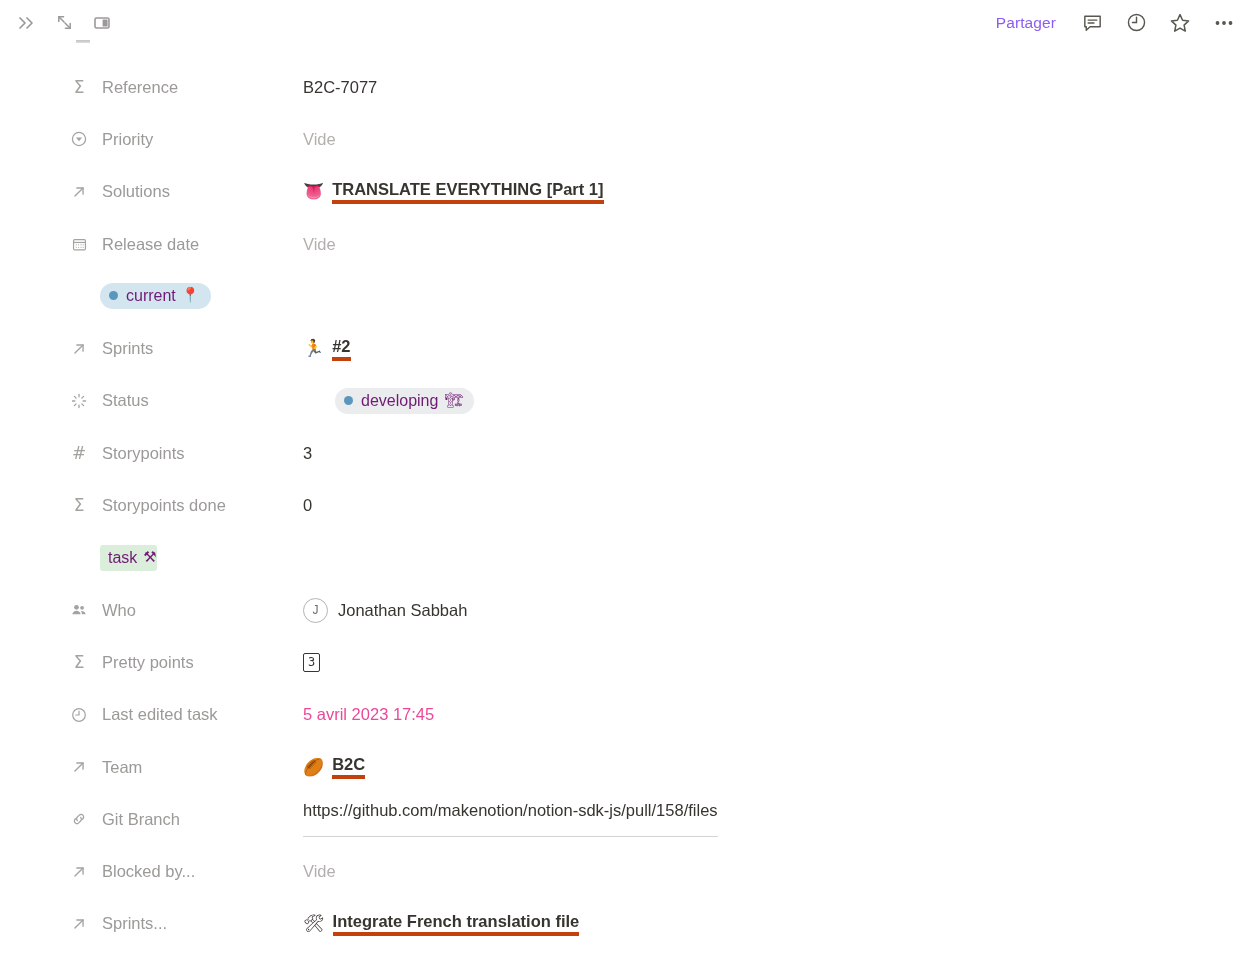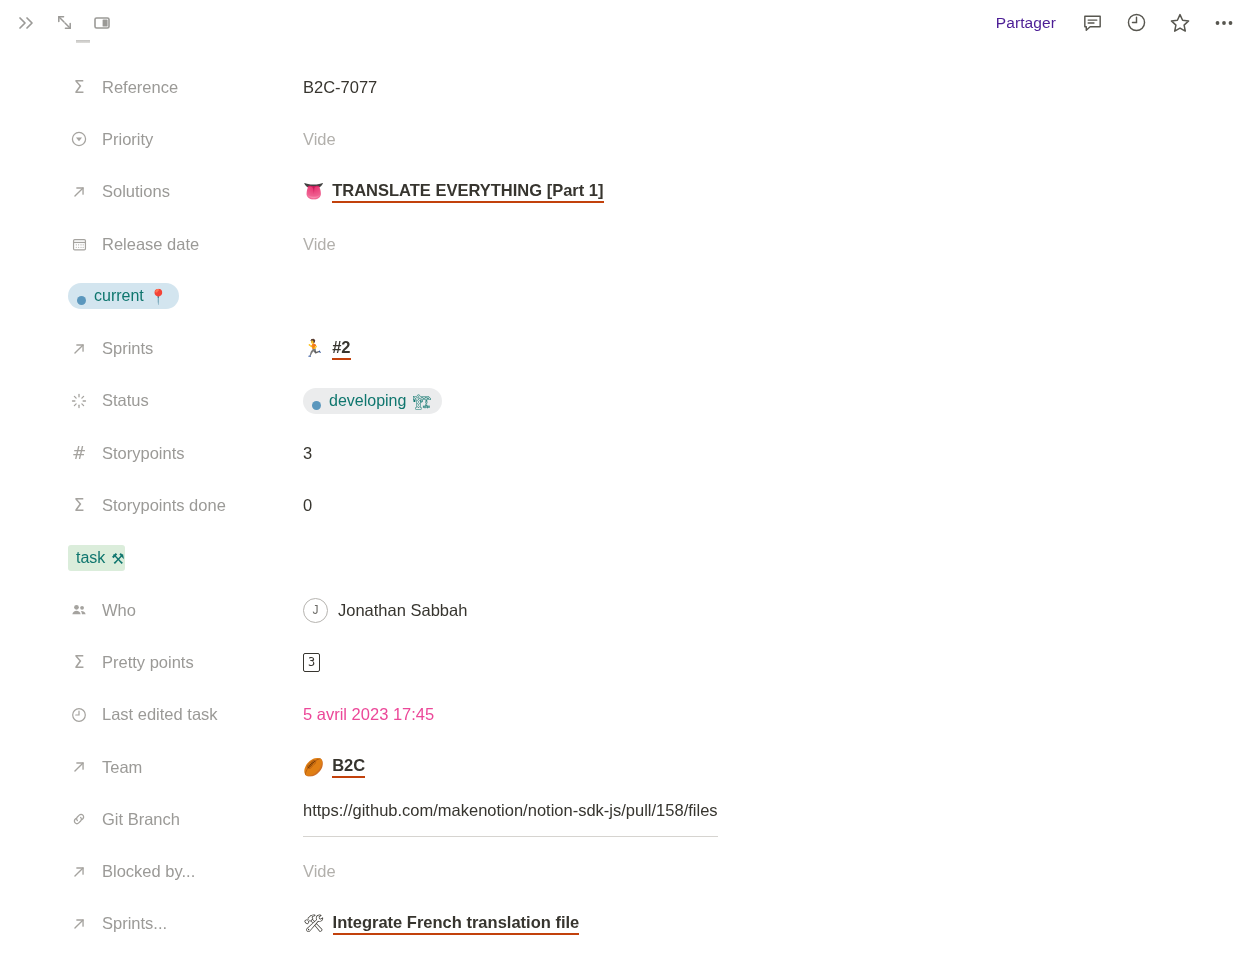--- a/index.html
+++ b/index.html
@@ -42,21 +42,21 @@
     height: 24px;
     display: flex;
     align-items: center;
     justify-content: center;
     color: #9b9a97;
     cursor: pointer;
   }
   .tb-icon svg { display: block; }
   .share-label {
     font-size: 15.5px;
-    color: #4c1d95;
+    color: #8b5cf6;
     cursor: pointer;
     padding: 2px 4px;
     letter-spacing: .1px;
   }
   .tb-icon-dark { color: #57564f; }
 
   
   .sliver {
     position: absolute;
     left: 76px;
@@ -125,46 +125,47 @@
     max-width: 100%;
   }
   .page-emoji {
     font-size: 17px;
     margin-right: 8px;
     line-height: 1;
     font-family: "DejaVu Sans", sans-serif;
   }
   .page-title {
     font-weight: bold;
-    border-bottom: 2px solid #c2410c;
+    border-bottom: 4px solid #c2410c;
     padding-bottom: 1px;
     color: #37352f;
     white-space: nowrap;
   }
 
   
   .url-link {
     color: #37352f;
     border-bottom: 1px solid #d6d4d0;
     padding-bottom: 16px;
     cursor: pointer;
     white-space: nowrap;
   }
 
   
   .pill {
     display: inline-flex;
-    align-items: flex-end;
+    align-items: center;
     border-radius: 13px;
     padding: 3px 11px 4px 9px;
     font-size: 16px;
     line-height: 1.2;
-    color: #0f766e;
+    color: #701a75;
     cursor: pointer;
     white-space: nowrap;
+    margin-left: 32px;
   }
   .pill .dot {
     width: 9px;
     height: 9px;
     border-radius: 50%;
     margin-right: 8px;
     flex: 0 0 9px;
   }
   .pill .pill-emoji {
     margin-left: 6px;

